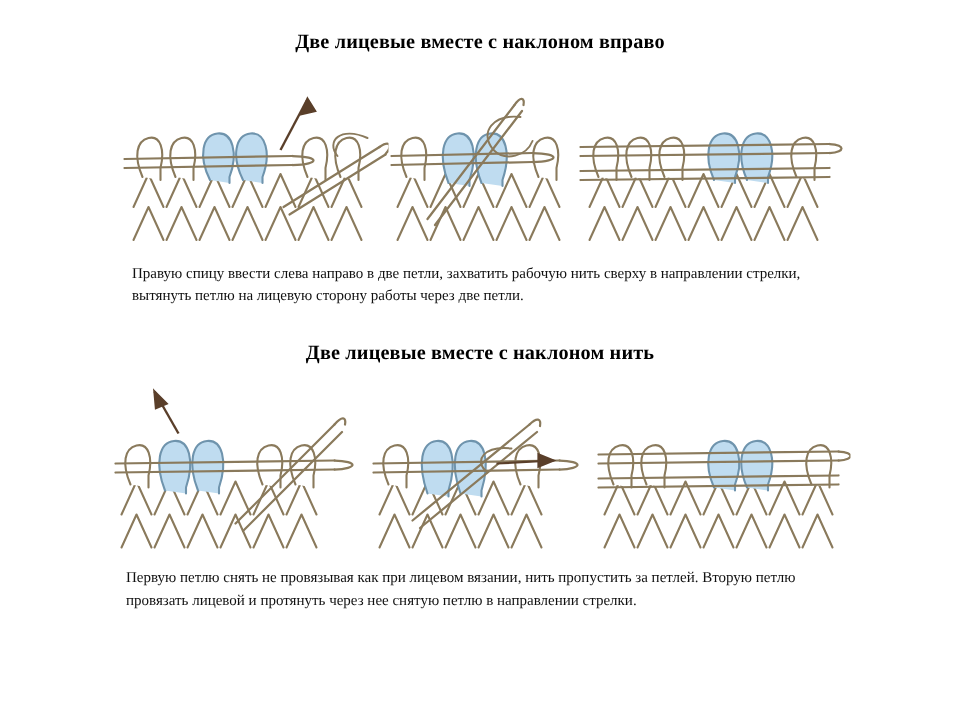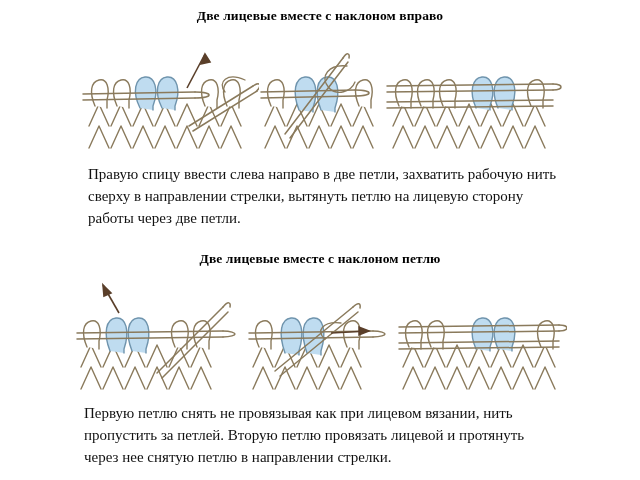--- a/index.html
+++ b/index.html
@@ -26,35 +26,35 @@
   }
   .section-title {
     text-align: center;
     font-weight: bold;
     font-size: 13.5px;
     font-family: "Liberation Serif", serif;
     letter-spacing: 0.1px;
     color: #000;
   }
   .caption {
-    font-size: 15px;
+    font-size: 10px;
     line-height: 1.45;
     font-family: "Liberation Serif", serif;
     color: #111;
     text-align: left;
   }
   .illus-row {
     display: flex;
     justify-content: center;
     align-items: flex-start;
   }
   .illus {
     display: block;
   }
-  .s1-title { padding-top: 8px; }
+  .s1-title { padding-top: 20px; }
   .s1-row   { padding-top: 6px; }
   .s1-cap   { margin: 12px 0 0 88px; width: 470px; }
   .s2-title { padding-top: 22px; }
   .s2-row   { padding-top: 6px; }
   .s2-cap   { margin: 10px 0 0 84px; width: 466px; }
 </style>
 </head>
 <body>
 
 <div class="page">
@@ -195,21 +195,21 @@
         </g>
       </svg>
 
     </div>
 
     <div class="caption s1-cap">Правую спицу ввести слева направо в две петли, захватить рабочую нить сверху в направлении стрелки, вытянуть петлю на лицевую сторону работы через две петли.</div>
   </div>
 
   <div class="section">
 
-    <div class="section-title s2-title">Две лицевые вместе с наклоном петлю</div>
+    <div class="section-title s2-title">Две лицевые вместе с наклоном нить</div>
 
     <div class="illus-row s2-row">
 
       <svg class="illus" width="172" height="120" viewBox="0 0 172 120">
         <g fill="none" stroke="#8a7a5c" stroke-width="1.4" stroke-linecap="round" stroke-linejoin="round">
           <g>
             <path d="M8 116 L18 94 L28 116"></path>
             <path d="M30 116 L40 94 L50 116"></path>
             <path d="M52 116 L62 94 L72 116"></path>
             <path d="M74 116 L84 94 L94 116"></path>

